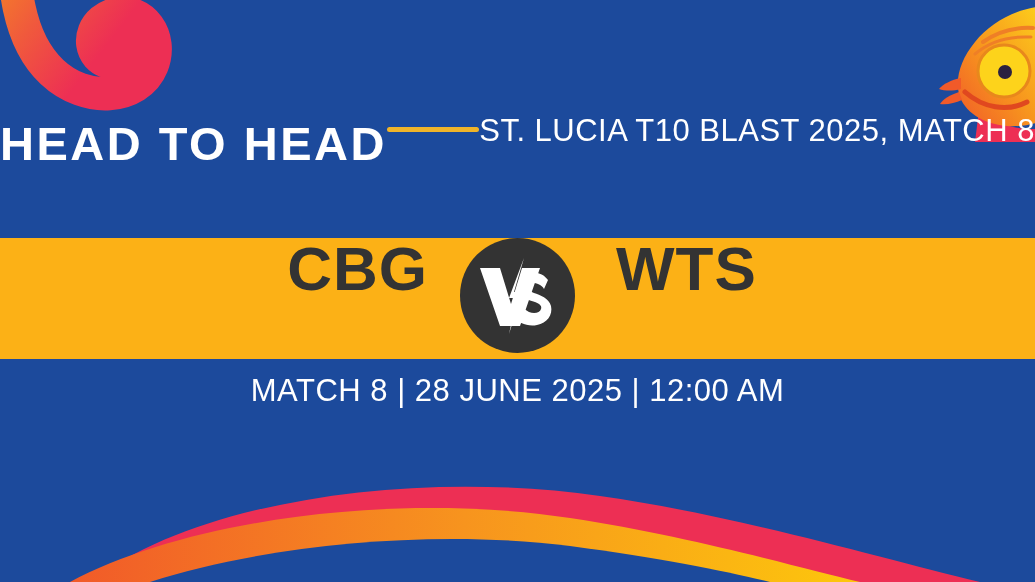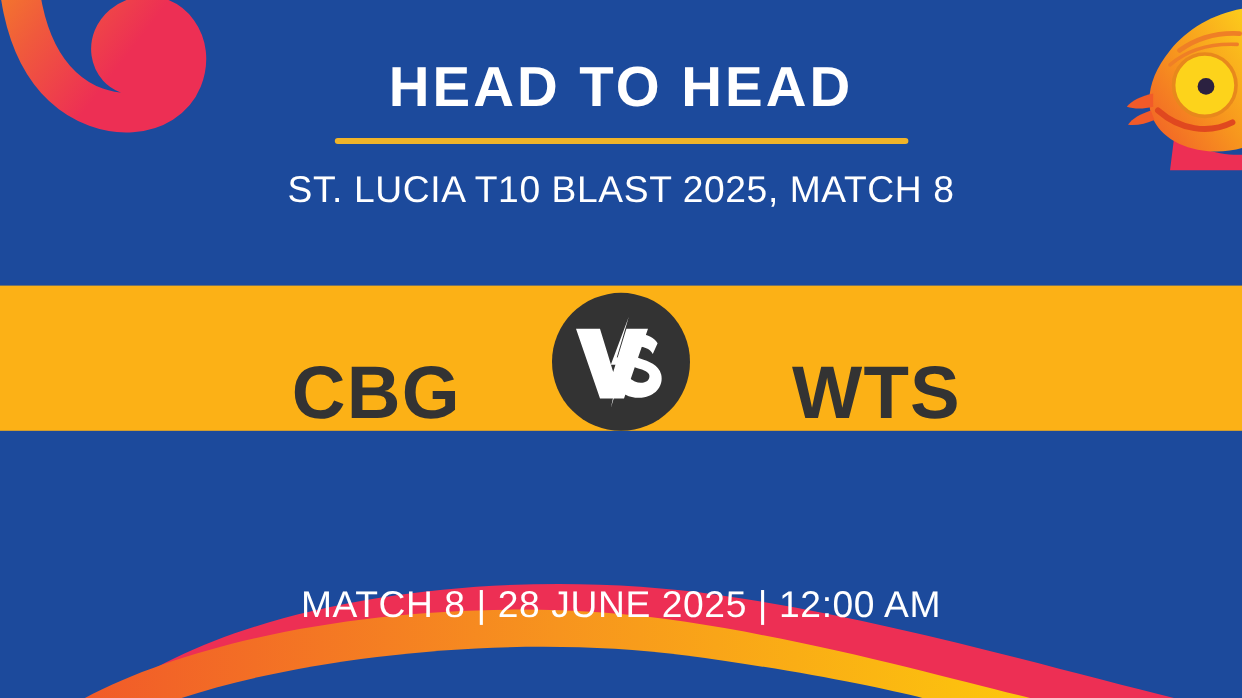--- a/index.html
+++ b/index.html
@@ -36,21 +36,21 @@
     z-index:2;
   }
 
   
   #header {
     position:absolute;
     left:0; top:0;
     width:1035px; height:238px;
     z-index:3;
     display:flex;
-    flex-direction:column;
+    flex-direction:row;
     align-items:center;
     justify-content:flex-start;
   }
   #page-title {
     margin-top:48px;
     color:#ffffff;
     font-size:47px;
     font-weight:bold;
     letter-spacing:2.5px;
     line-height:1;
@@ -75,23 +75,22 @@
     white-space:nowrap;
   }
 
   
   #matchup {
     position:absolute;
     left:0; top:238px;
     width:1035px; height:121px;
     z-index:4;
     display:flex;
-    align-items:flex-end;
+    align-items:flex-start;
     justify-content:center;
-    gap:44px;
   }
   .team-code {
     color:#333333;
     font-size:62px;
     font-weight:bold;
     letter-spacing:1px;
     line-height:1;
     width:242px;
     white-space:nowrap;
   }
@@ -111,21 +110,21 @@
   }
   #vs-badge svg { display:block; }
 
   
   #match-info-bar {
     position:absolute;
     left:0; top:359px;
     width:1035px; height:160px;
     z-index:3;
     display:flex;
-    align-items:flex-end;
+    align-items:flex-start;
     justify-content:center;
   }
   #match-info {
     color:#ffffff;
     font-size:31px;
     font-weight:normal;
     letter-spacing:0.5px;
     line-height:1;
     text-align:center;
     white-space:nowrap;

